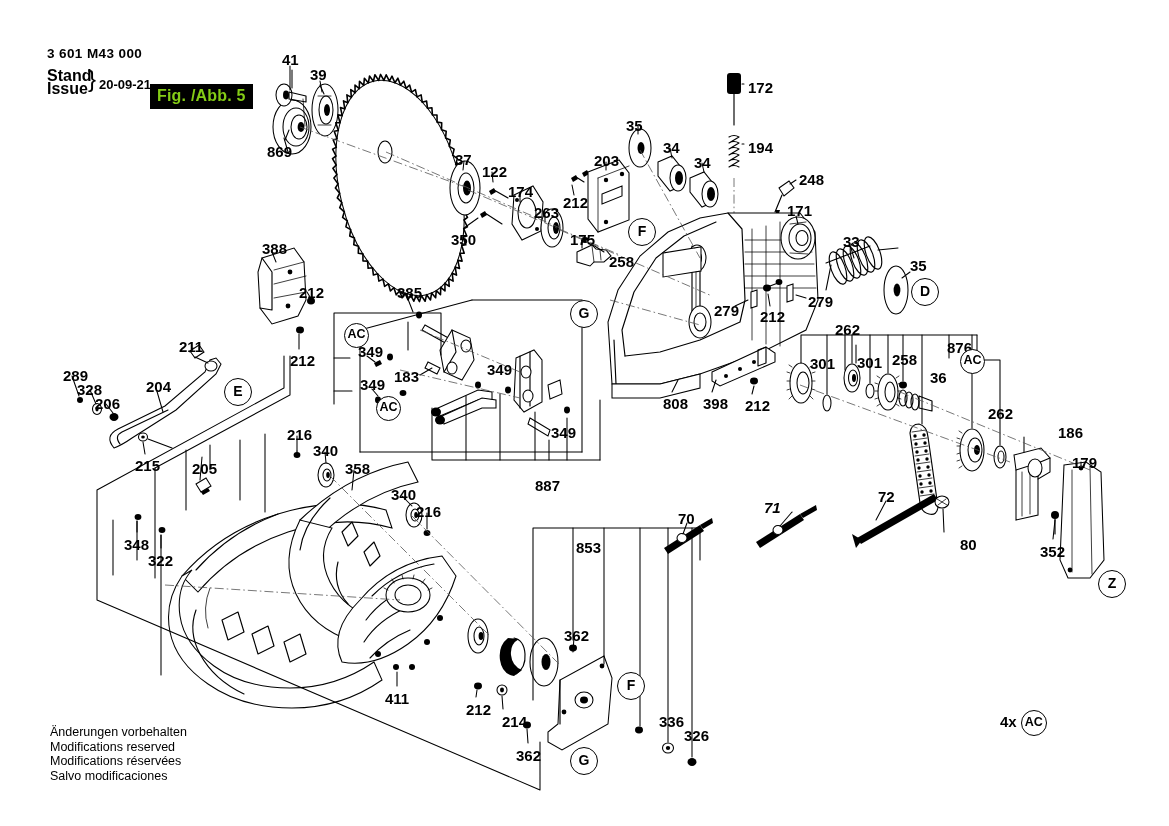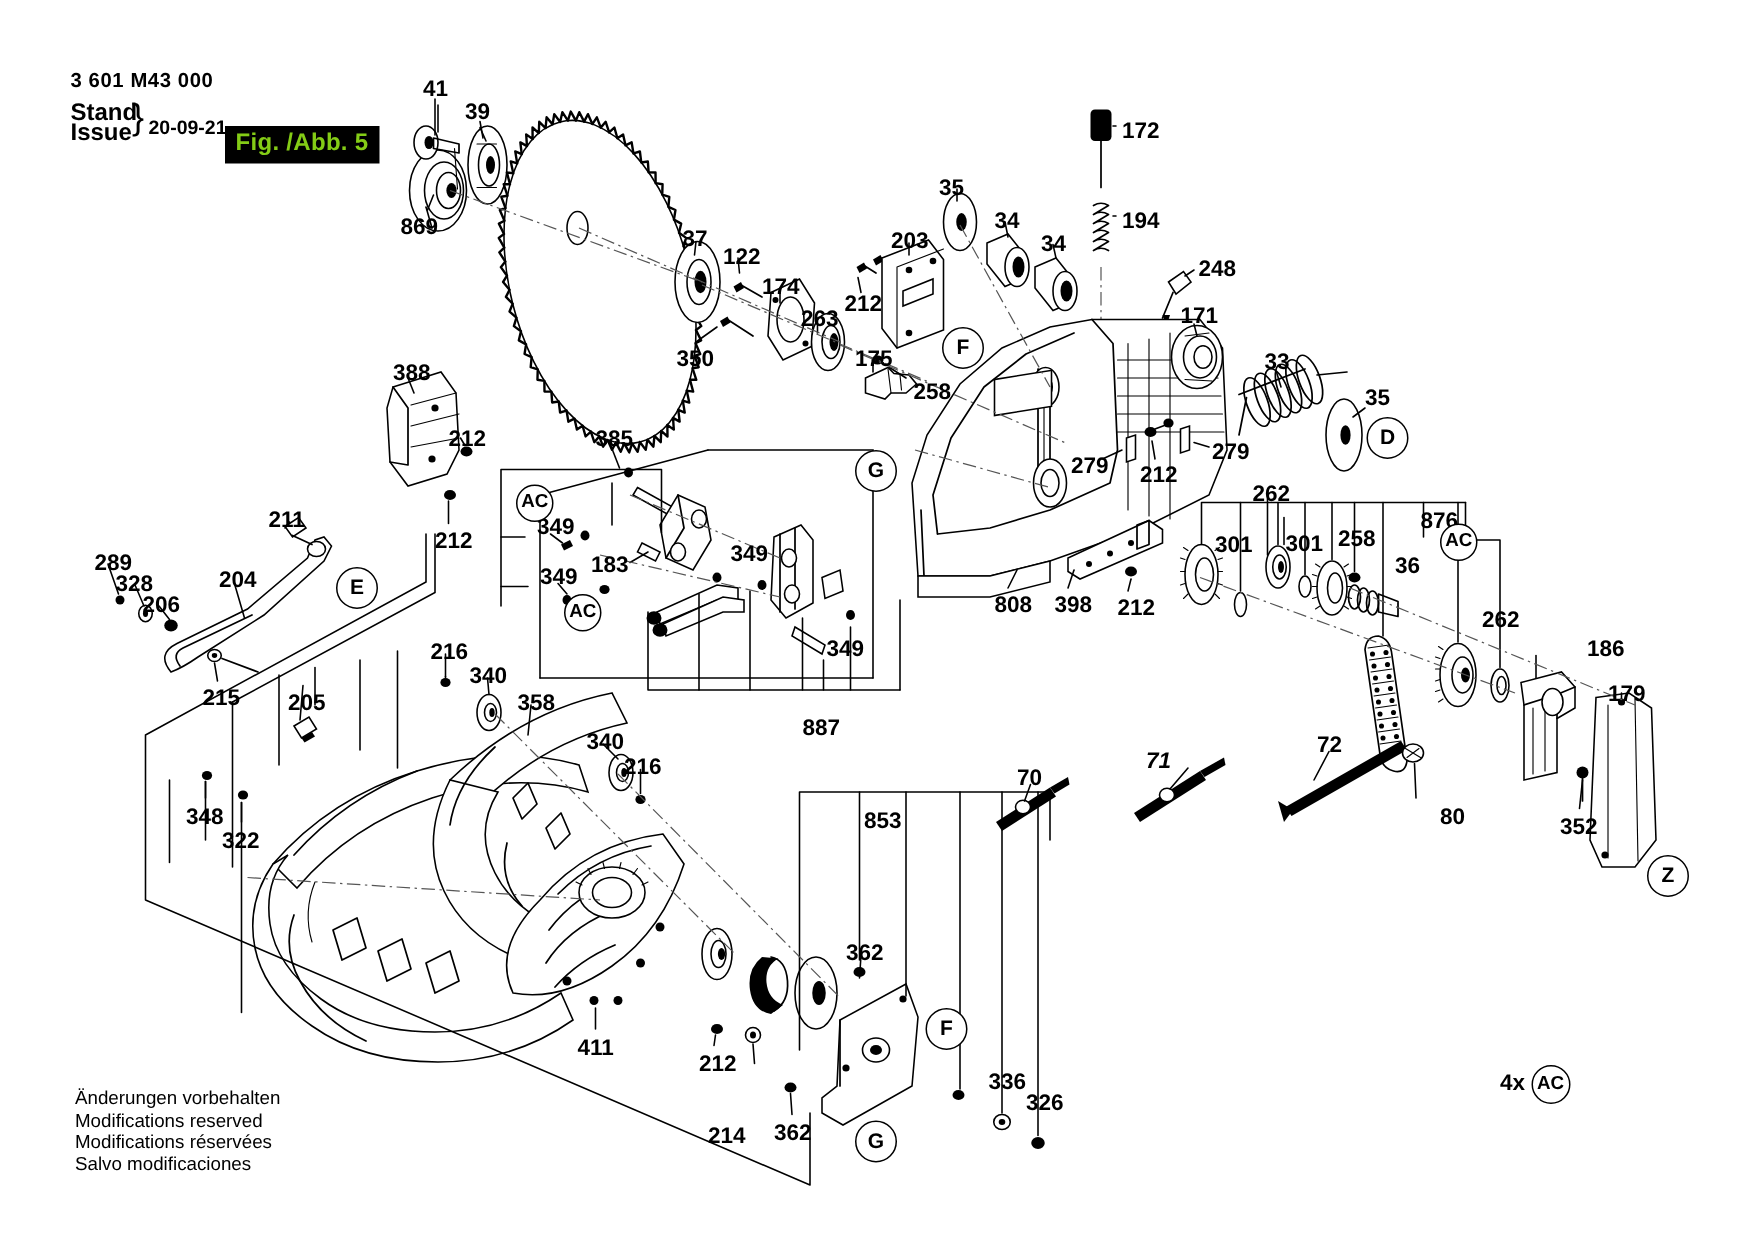--- a/index.html
+++ b/index.html
@@ -744,21 +744,21 @@
       <div class="lbl" style="left: 192px; top: 461px;">205</div>
       <div class="lbl" style="left: 287px; top: 427px;">216</div>
       <div class="lbl" style="left: 313px; top: 443px;">340</div>
       <div class="lbl" style="left: 345px; top: 461px;">358</div>
       <div class="lbl" style="left: 391px; top: 487px;">340</div>
       <div class="lbl" style="left: 416px; top: 504px;">216</div>
       <div class="lbl" style="left: 124px; top: 537px;">348</div>
       <div class="lbl" style="left: 148px; top: 553px;">322</div>
       <div class="lbl" style="left: 385px; top: 691px;">411</div>
       <div class="lbl" style="left: 466px; top: 702px;">212</div>
-      <div class="lbl" style="left: 472px; top: 714px; margin-top: 36px;">214</div>
+      <div class="lbl" style="left: 502px; top: 714px;">214</div>
       <div class="lbl" style="left: 516px; top: 748px;">362</div>
       <div class="lbl" style="left: 564px; top: 628px;">362</div>
       <div class="lbl" style="left: 576px; top: 540px;">853</div>
       <div class="lbl" style="left: 659px; top: 714px;">336</div>
       <div class="lbl" style="left: 684px; top: 728px;">326</div>
       <div class="lbl" style="left: 678px; top: 511px;">70</div>
       <div class="lbl" style="left: 764px; top: 500px; font-style: italic;">71</div>
       <div class="lbl" style="left: 878px; top: 489px;">72</div>
       <div class="lbl" style="left: 936px; top: 537px; margin-left: 24px;">80</div>
     </div>

